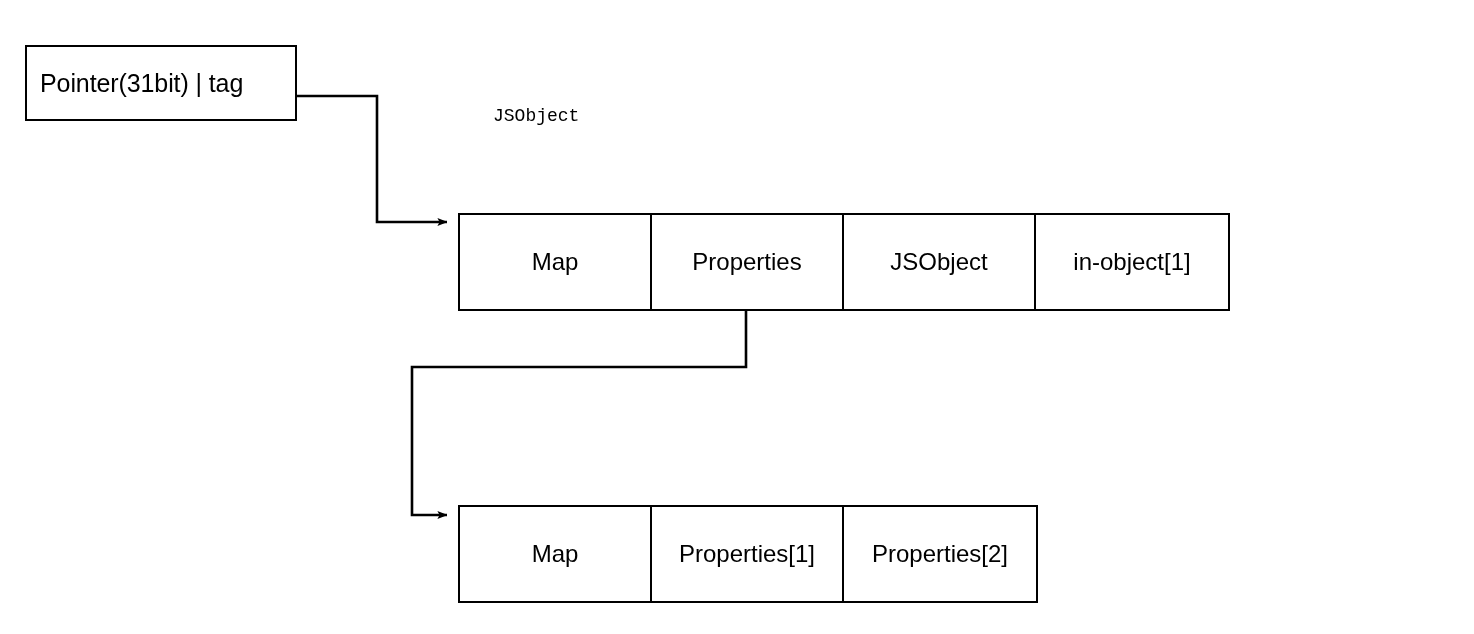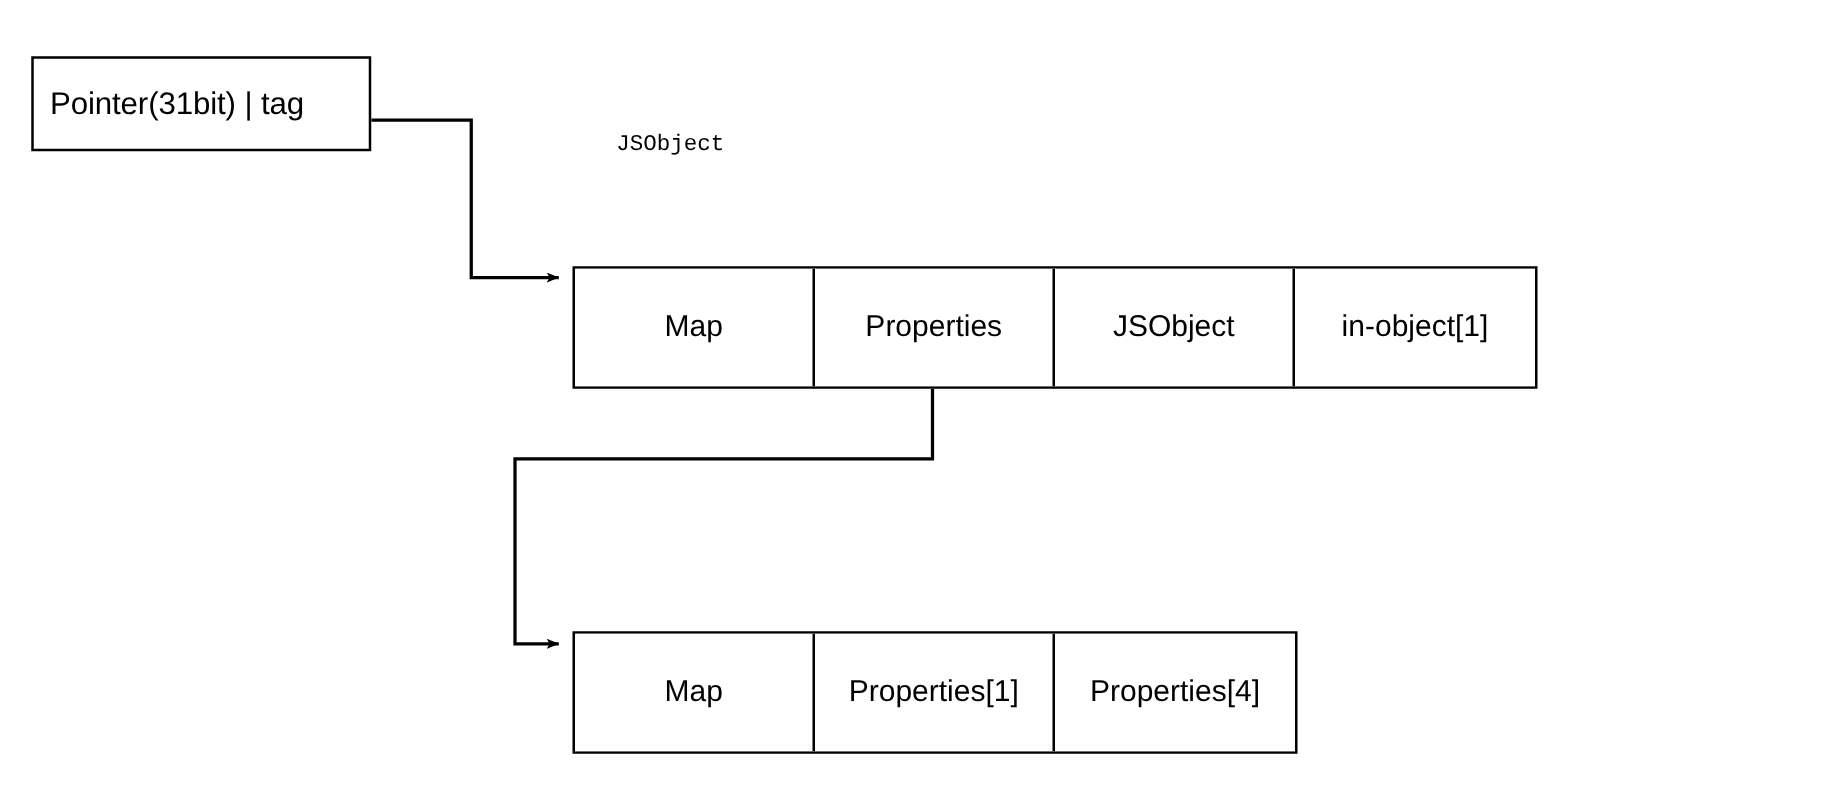--- a/index.html
+++ b/index.html
@@ -61,20 +61,21 @@
     width: 192px;
     height: 94px;
     display: flex;
     align-items: center;
     justify-content: center;
     border-right: 2.5px solid #000000;
     background: #ffffff;
   }
   .struct-row .cell:last-child {
     border-right: none;
+    border-radius: 30px;
   }
   .cell-text {
     font-size: 24px;
     line-height: 1;
     white-space: nowrap;
     color: #000000;
   }
   #jsobject-row {
     left: 458px;
     top: 173px;
@@ -141,17 +142,17 @@
 
 
   <div class="struct-row" id="propertyarray-row">
     <div class="cell">
       <span class="cell-text">Map</span>
     </div>
     <div class="cell">
       <span class="cell-text">Properties[1]</span>
     </div>
     <div class="cell">
-      <span class="cell-text">Properties[4]</span>
+      <span class="cell-text">Properties[2]</span>
     </div>
   </div>
 
 </div>
 
 </body></html>

